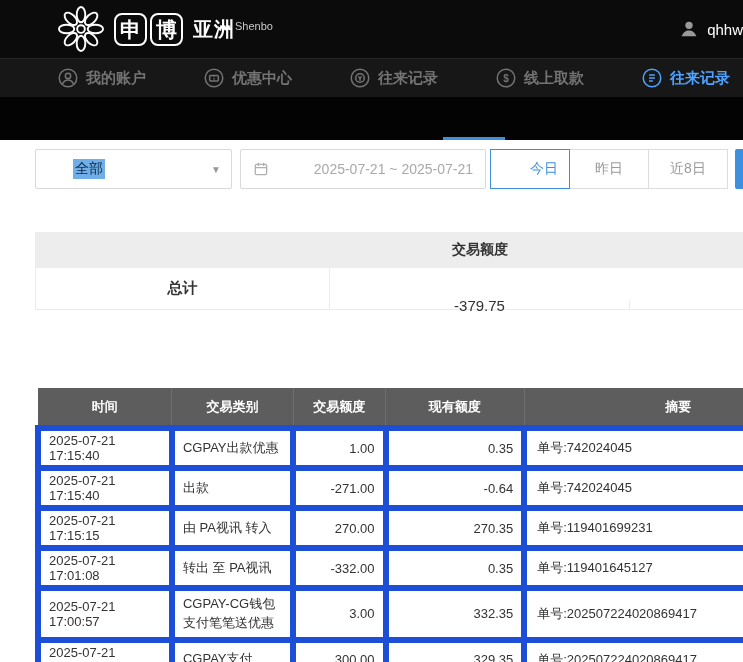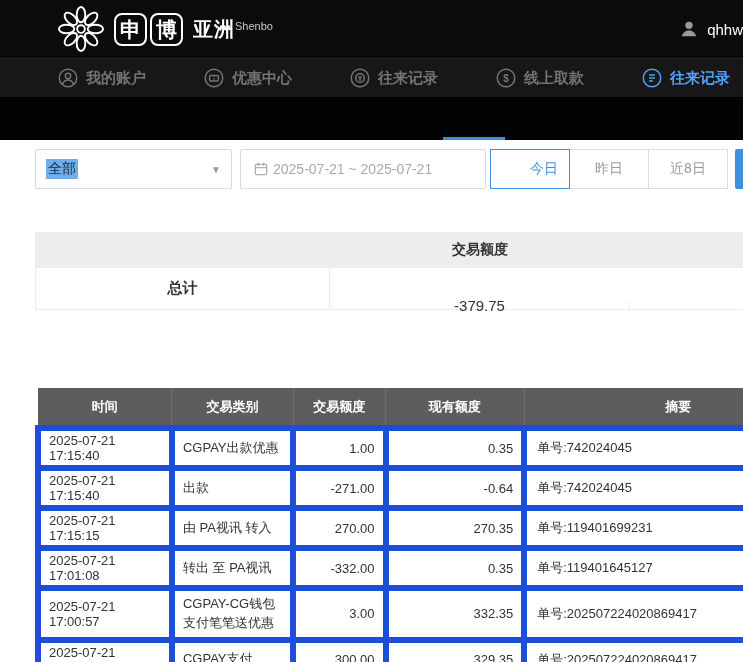--- a/index.html
+++ b/index.html
@@ -33,26 +33,26 @@
     padding:0 15px; cursor:pointer; white-space:nowrap;margin-top:41px; }
   .tab.active { color:#fff; }
   .tab.active::after { content:""; position:absolute; left:12px; right:12px;
     bottom:0; height:3px; background:#3d8fe0; }
 
   
   .filters { position:relative; height:92px; }
   .f-select { position:absolute; left:35px; top:9px; width:197px; height:40px;
     border:1px solid #d9d9d9; border-radius:2px; background:#fff; display:flex;
     align-items:center; padding:0 10px; font-size:14px; cursor:pointer; }
-  .f-select .sel-text { background:#6faee8; color:#102a43; padding:1px 2px; }
+  .f-select .sel-text { background:#6faee8; color:#102a43; padding:1px 2px;margin-left:27px; }
   .f-select .caret { margin-left:auto; color:#999; font-size:10px; }
   .f-date { position:absolute; left:240px; top:9px; width:246px; height:40px;
     border:1px solid #d9d9d9; border-radius:2px; background:#fff; display:flex;
     align-items:center; gap:4px; padding:0 12px; font-size:14px; color:#a9a9a9;
-    cursor:pointer; white-space:nowrap; }
+    cursor:pointer; white-space:nowrap;justify-content:space-between; }
   .f-btns { position:absolute; left:490px; top:9px; display:flex; }
   .f-btn { width:80px; height:40px; background:#fff; border:1px solid #dcdcdc;
     color:#9a9a9a; font-size:14px; cursor:pointer; margin-left:-1px;
     font-family:inherit; }
   .f-btn:first-child { margin-left:0;padding-left:28px; }
   .f-btn.active { border-color:#3d8fe0; color:#3d8fe0; position:relative; z-index:1; }
   .f-search { position:absolute; left:735px; top:9px; width:40px; height:40px;
     background:#3d8fe0; border:none; border-radius:2px; cursor:pointer; }
 
   

